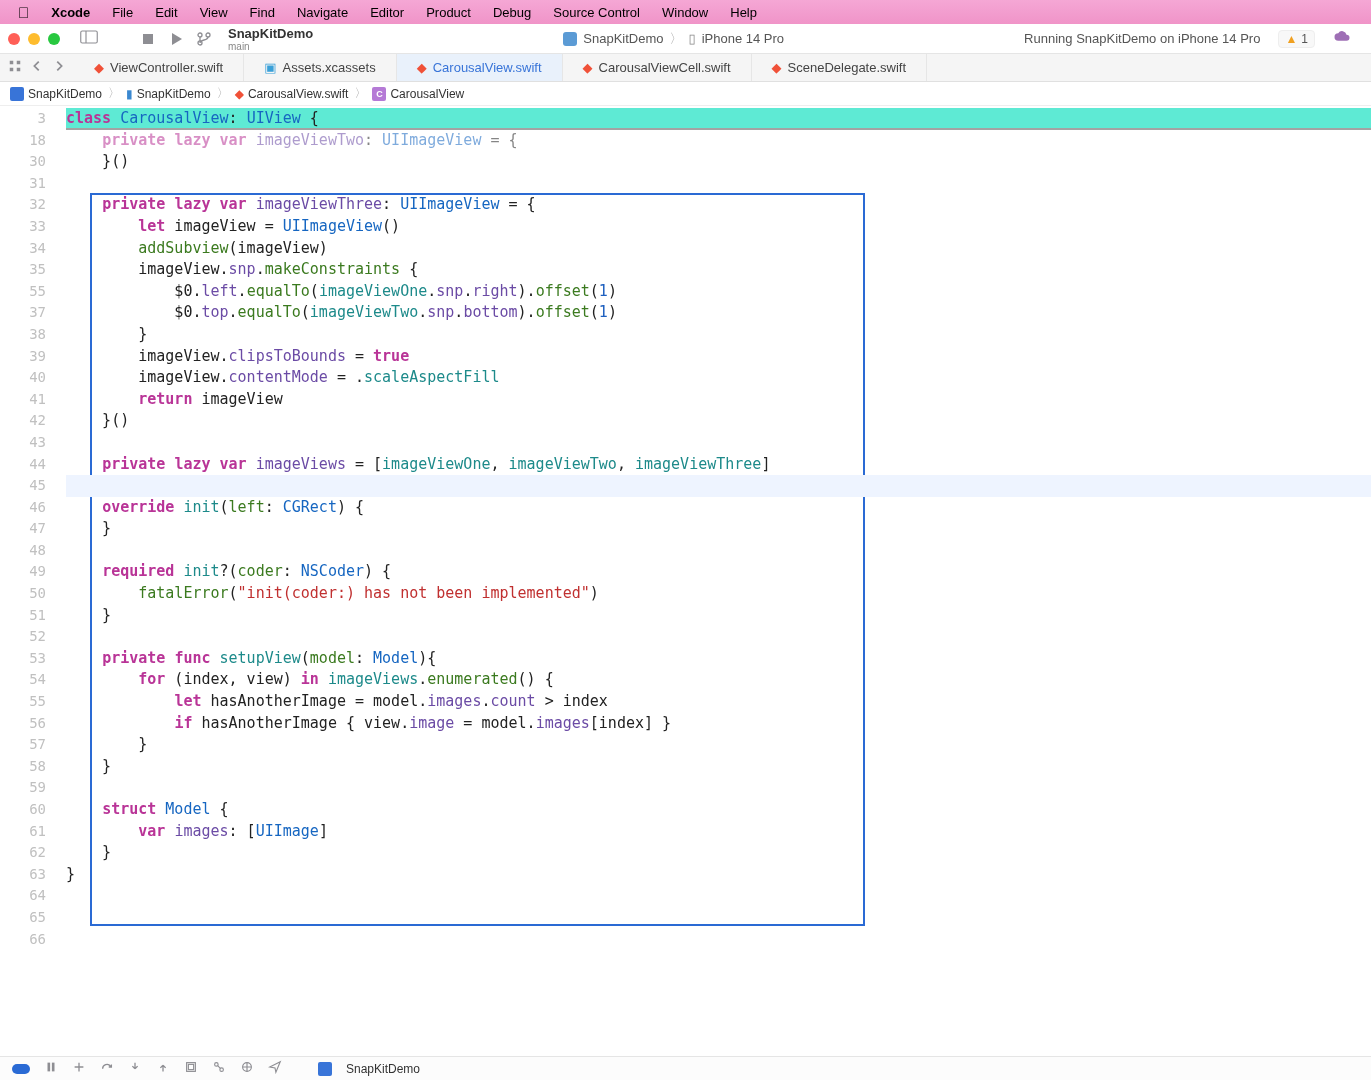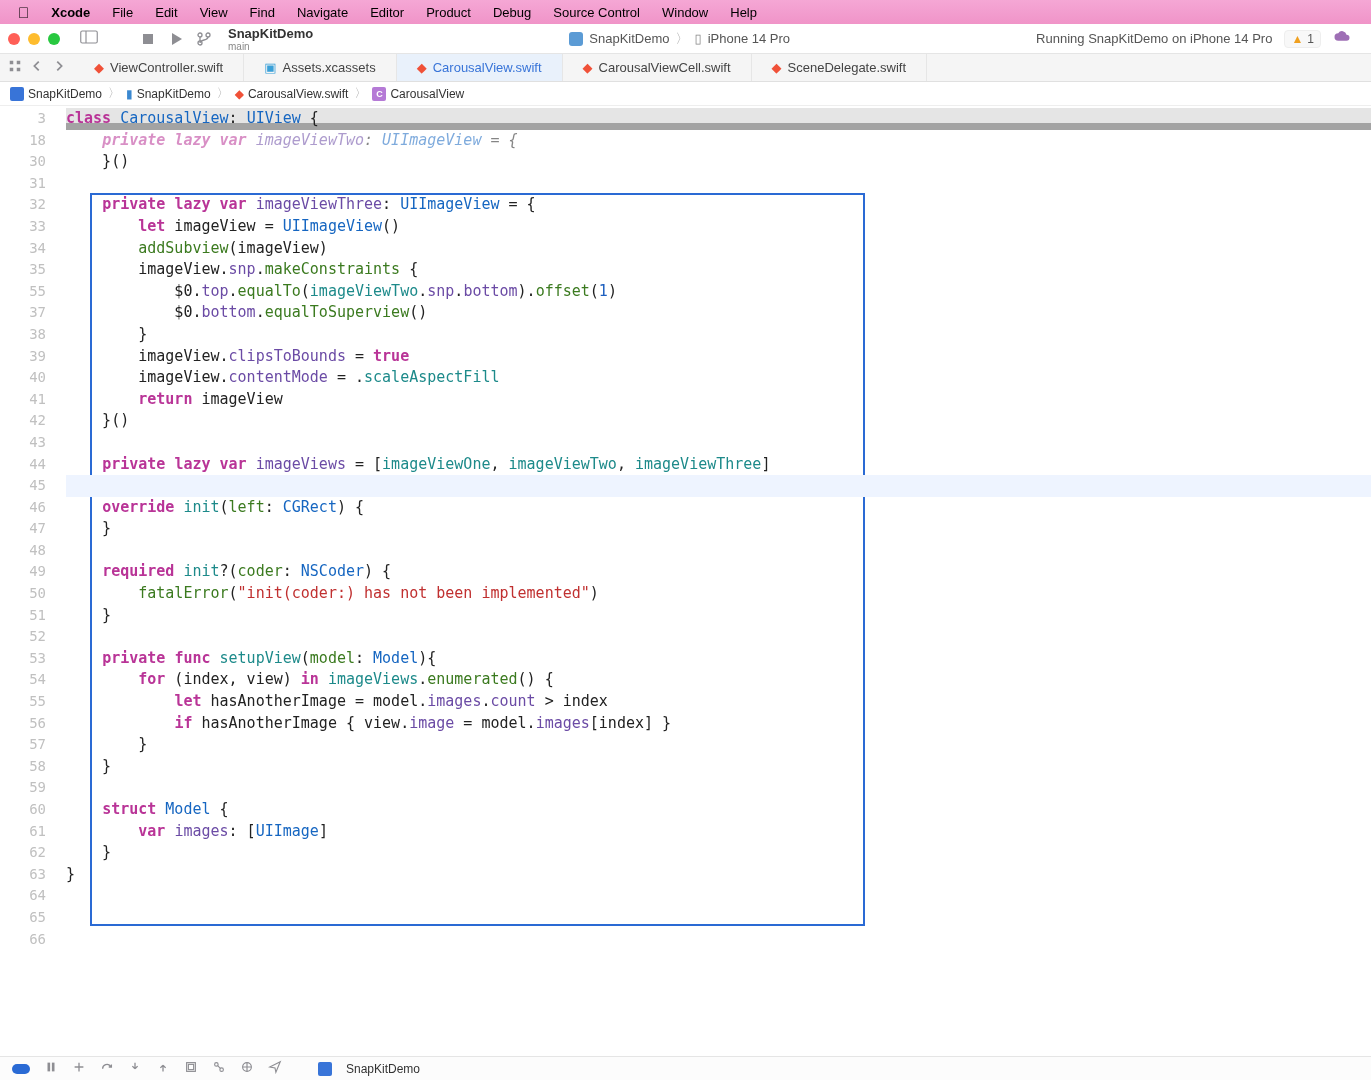--- a/index.html
+++ b/index.html
@@ -56,21 +56,21 @@
 .scheme .name { font-size:13px; font-weight:600; color:#333; }
 .scheme .branch { font-size:10px; color:#888; }
 .toolbar-center {
   flex:1; display:flex; align-items:center; justify-content:center; gap:6px;
   color:#555; font-size:13px;
 }
 .toolbar-center .chip { display:flex; align-items:center; gap:6px; }
 .toolbar-center .app-icon {
   width:14px; height:14px; background:#5b9bd5; border-radius:3px; display:inline-block;
 }
-.toolbar-right { display:flex; align-items:center; gap:12px; padding-right:12px; color:#555;text-align:center; }
+.toolbar-right { display:flex; align-items:center; gap:18px; padding-right:12px; color:#555;text-align:center; }
 .warn-badge {
   display:inline-flex; align-items:center; gap:4px;
   background:#f8f8f8; border:1px solid #eee; border-radius:4px; padding:1px 6px;
   font-size:12px;
 }
 .warn-badge .tri { color:#f0a020; }
 .cloud { color:#9e6fb5; }
 
 
 .tabbar {
@@ -115,22 +115,22 @@
   border-right:0;
 }
 .gutter .ln { height:21.6px; line-height:21.6px; }
 .code {
   flex:1; padding:2px 0 2px 8px; position:relative; overflow:hidden;
 }
 .codeline {
   height:21.6px; line-height:21.6px; white-space:pre;
   position:relative;
 }
-.sticky-row { background:#e5e5e5; border-bottom:7px solid #a3a3a3; }
-.faded-row { opacity:.55;font-style:italic; }
+.sticky-row { background:#5eead4; border-bottom:2px solid #a3a3a3; }
+.faded-row { opacity:.55; }
 .cursor-row { background:#eef4ff; }
 .selection-box {
   position:absolute;
   left:32px;
   border:2px solid #2a6ad4;
   background:transparent;
   pointer-events:none;
 }
 .kw   { color:#b93497; font-weight:600; }
 .type { color:#1666c1; }
@@ -339,22 +339,22 @@
   <div class="code" id="code">
     <div class="selection-box" id="selbox" style="top: 87.4px; height: 732.4px; width: 775px;"></div>
   <div class="codeline sticky-row plain"><span class="kw">class</span> <span class="type">CarousalView</span>: <span class="type">UIView</span> {</div>
       <div class="codeline faded-row plain">    <span class="kw">private</span> <span class="kw">lazy</span> <span class="kw">var</span> <span class="prop">imageViewTwo</span>: <span class="type">UIImageView</span> = {</div>
       <div class="codeline plain ">    }()</div>
       <div class="codeline plain "></div>
       <div class="codeline plain ">    <span class="kw">private</span> <span class="kw">lazy</span> <span class="kw">var</span> <span class="prop">imageViewThree</span>: <span class="type">UIImageView</span> = {</div>
       <div class="codeline plain ">        <span class="kw">let</span> imageView = <span class="type">UIImageView</span>()</div>
       <div class="codeline plain ">        <span class="fn">addSubview</span>(imageView)</div>
       <div class="codeline plain ">        imageView.<span class="prop">snp</span>.<span class="fn">makeConstraints</span> {</div>
+      <div class="codeline plain ">            $0.<span class="prop">left</span>.<span class="fn">equalTo</span>(<span class="teal">imageViewOne</span>.<span class="prop">snp</span>.<span class="prop">right</span>).<span class="fn">offset</span>(<span class="num">1</span>)</div>
       <div class="codeline plain ">            $0.<span class="prop">top</span>.<span class="fn">equalTo</span>(<span class="teal">imageViewTwo</span>.<span class="prop">snp</span>.<span class="prop">bottom</span>).<span class="fn">offset</span>(<span class="num">1</span>)</div>
-      <div class="codeline plain ">            $0.<span class="prop">bottom</span>.<span class="fn">equalToSuperview</span>()</div>
       <div class="codeline plain ">        }</div>
       <div class="codeline plain ">        imageView.<span class="prop">clipsToBounds</span> = <span class="kw">true</span></div>
       <div class="codeline plain ">        imageView.<span class="prop">contentMode</span> = .<span class="teal">scaleAspectFill</span></div>
       <div class="codeline plain ">        <span class="kw">return</span> imageView</div>
       <div class="codeline plain ">    }()</div>
       <div class="codeline plain "></div>
       <div class="codeline plain ">    <span class="kw">private</span> <span class="kw">lazy</span> <span class="kw">var</span> <span class="prop">imageViews</span> = [<span class="teal">imageViewOne</span>, <span class="teal">imageViewTwo</span>, <span class="teal">imageViewThree</span>]</div>
       <div class="codeline plain cursor-row"></div>
       <div class="codeline plain ">    <span class="kw">override</span> <span class="teal">init</span>(<span class="fn">left</span>: <span class="type">CGRect</span>) {</div>
       <div class="codeline plain ">    }</div>

